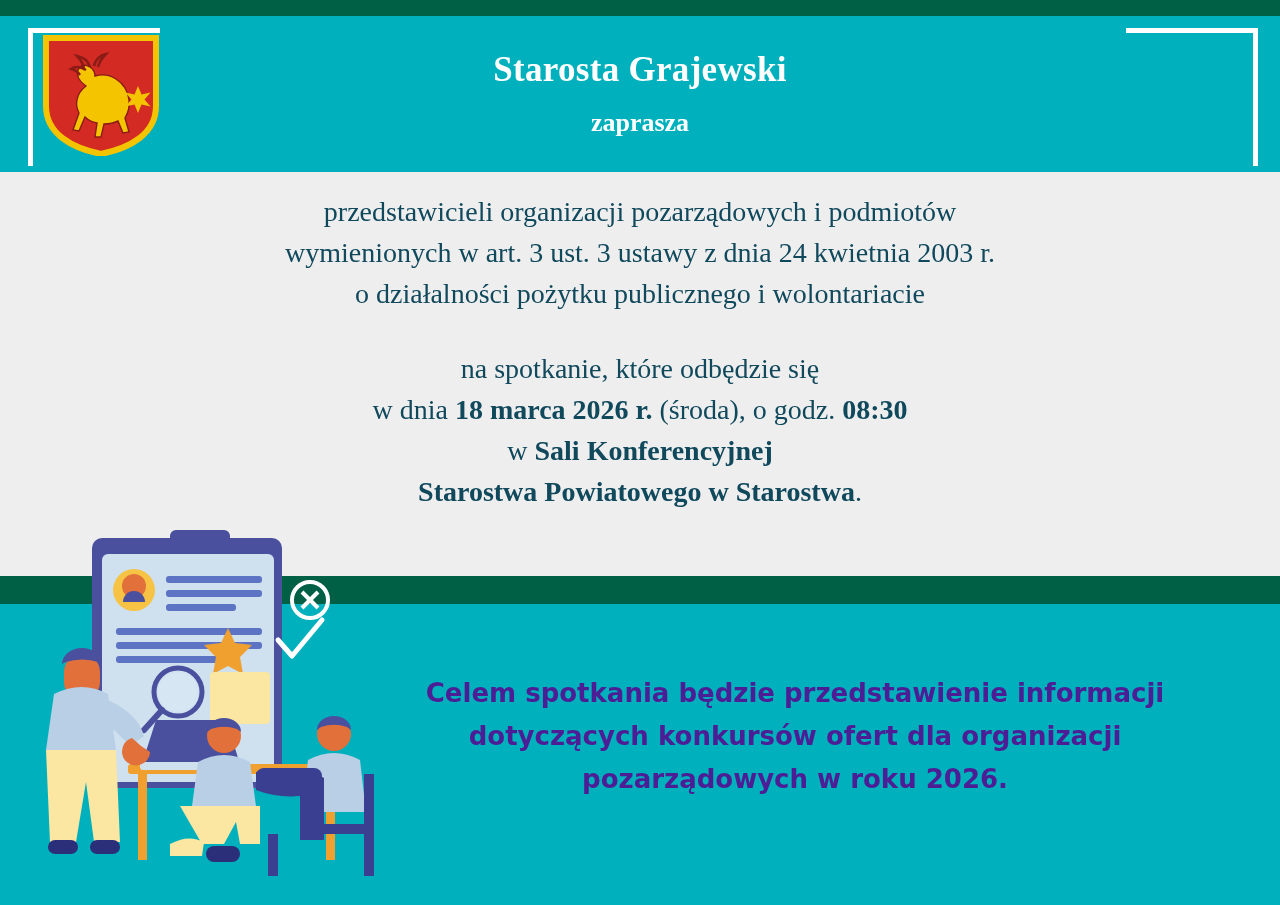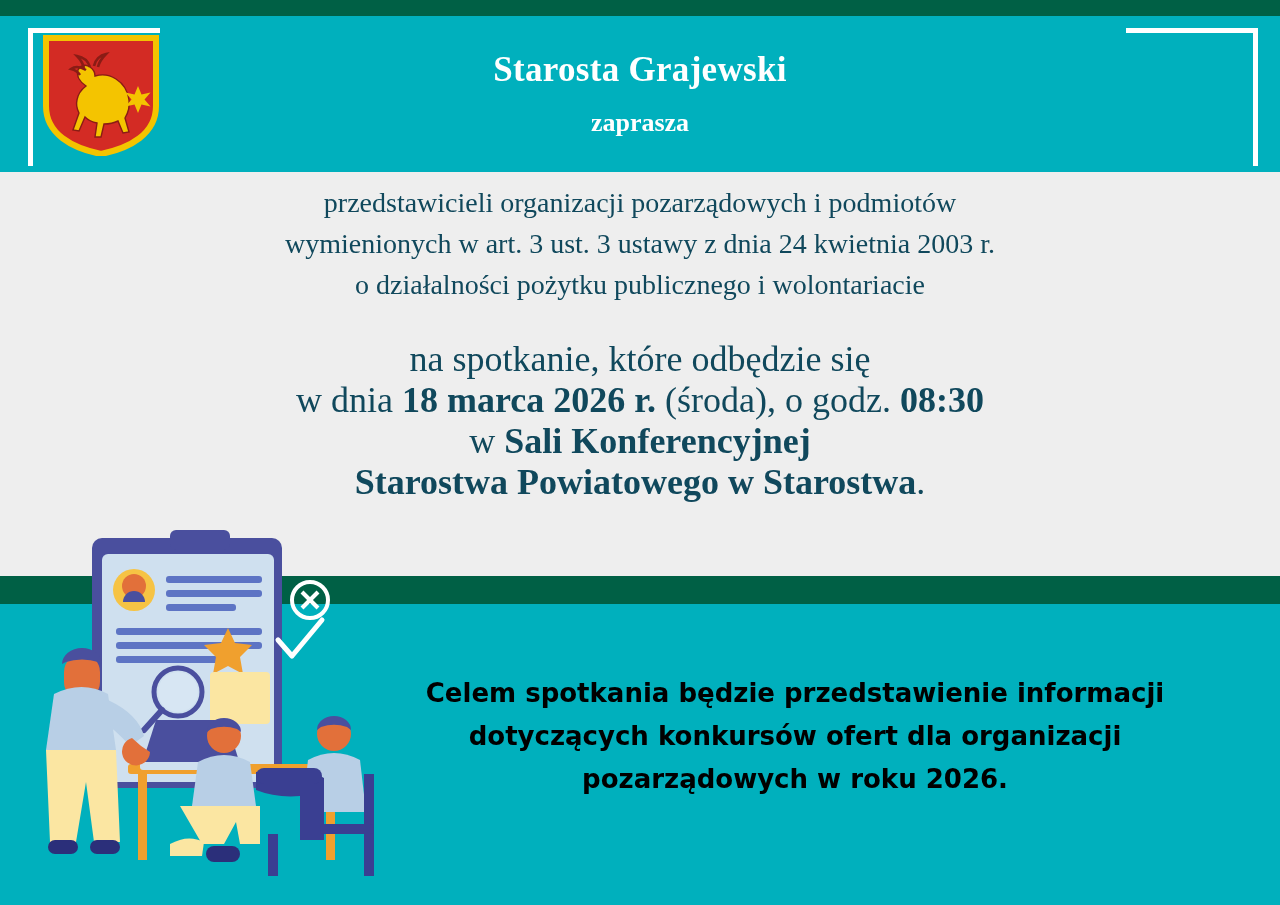--- a/index.html
+++ b/index.html
@@ -98,31 +98,31 @@
     left: 0; top: 172px;
     width: 1280px; height: 404px;
     background: #eeeeee;
   }
   .body-text {
     position: absolute;
     left: 0; top: 172px;
     width: 1280px; height: 404px;
     color: #0d4a5e;
     text-align: center;
-    padding-top: 2px;
+    padding-top: 11px;
     box-sizing: border-box;
   }
   .para-1 {
     font-size: 28px;
     line-height: 41px;
     margin: 8px 0 0 0;
     color: #10485c;
   }
   .para-2 {
-    font-size: 36px;
+    font-size: 28px;
     line-height: 41px;
     margin: 34px 0 0 0;
     color: #10485c;
   }
   .para-2 b { font-weight: bold; }
 
   
   .divider {
     position: absolute;
     left: 0; top: 576px;
@@ -135,21 +135,21 @@
     position: absolute;
     left: 0; top: 604px;
     width: 1280px; height: 301px;
     background: #00b0bd;
   }
   .bottom-text {
     position: absolute;
     left: 380px; top: 672px;
     width: 830px;
     text-align: center;
-    color: #000000;
+    color: #4c1d95;
     font-family: "DejaVu Sans", sans-serif;
     font-weight: bold;
     font-size: 26px;
     line-height: 43px;
   }
 
   
   .illustration {
     position: absolute;
     left: 20px; top: 524px;

